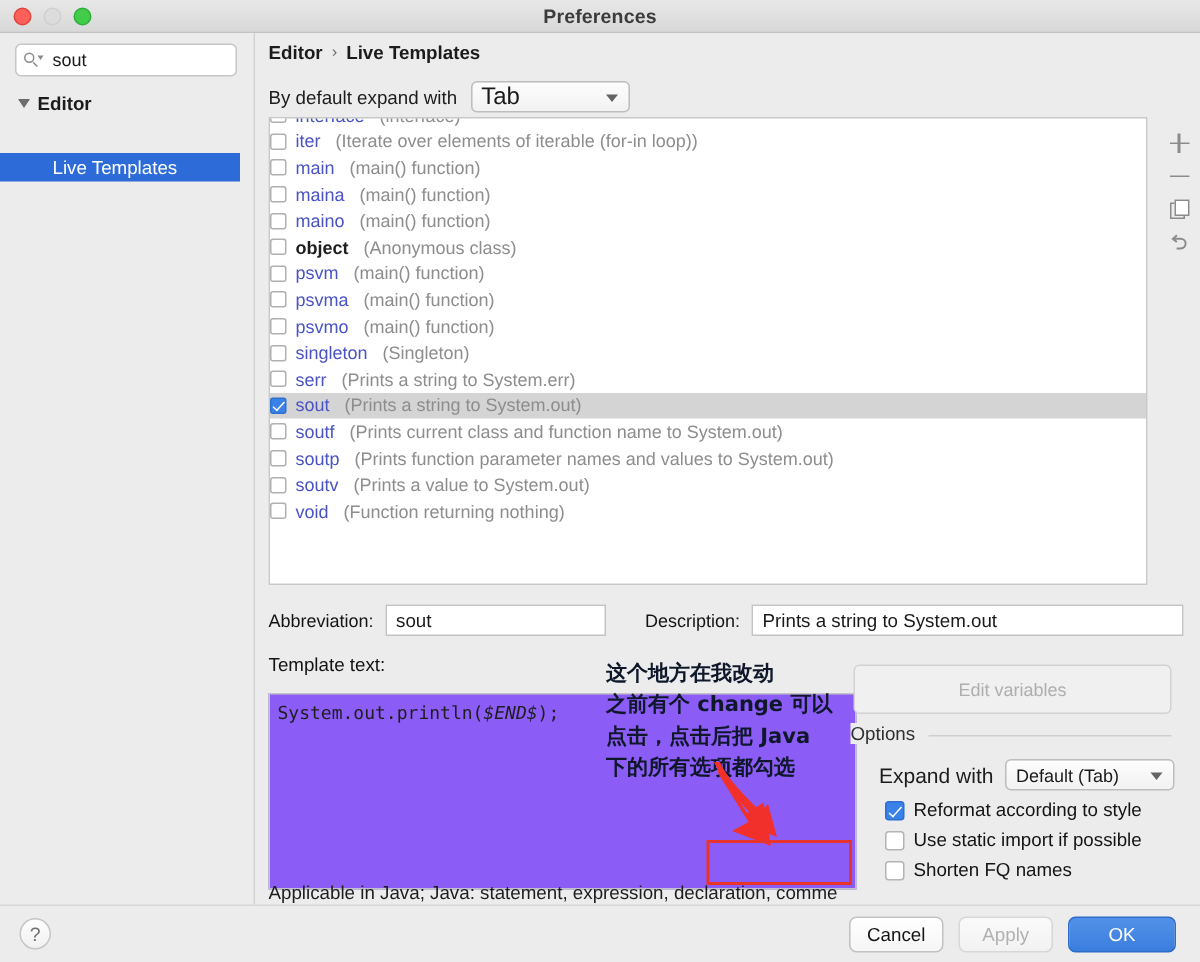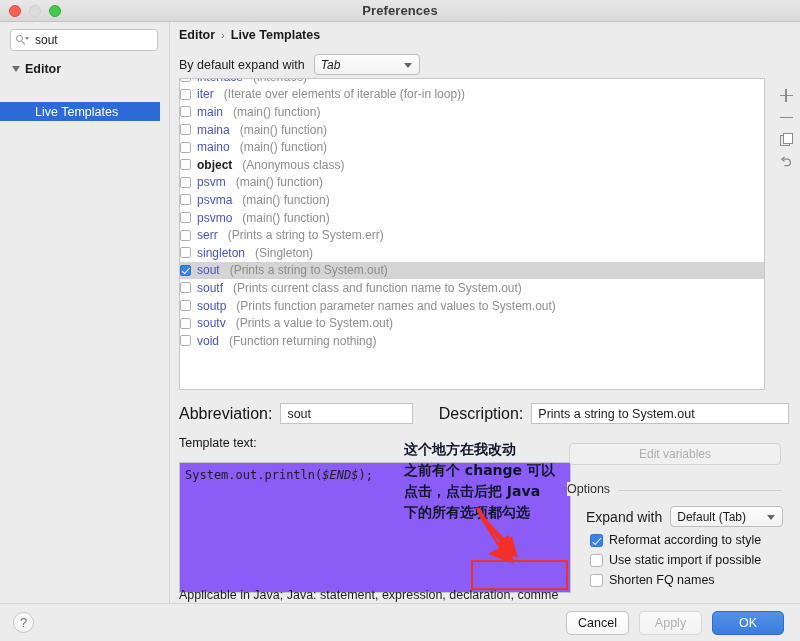--- a/index.html
+++ b/index.html
@@ -103,21 +103,21 @@
     position: absolute; left: 8px; top: 32px; display: flex; align-items: center;
   }
   .expand-label { font-size: 12.5px; color: #1c1c1c; }
   .combo {
     margin-left: 9px; width: 106px; height: 21px;
     background: linear-gradient(#fdfdfd, #f2f2f2);
     border: 1px solid #bdbdbd; border-radius: 4px;
     display: flex; align-items: center; padding: 0 6px;
     position: relative;
   }
-  .combo span { font-size: 12px; color: #1a1a1a; font-style: italic; }
+  .combo span { font-size: 16px; color: #1a1a1a; }
   .combo .caret {
     position: absolute; right: 7px; top: 8px; width: 0; height: 0;
     border-left: 4px solid transparent; border-right: 4px solid transparent;
     border-top: 5px solid #646464;
   }
 
   
   .list-panel {
     position: absolute; left: 8px; top: 56px; width: 586px; height: 312px;
     background: #ffffff; border: 1px solid #c8c8c8;
@@ -167,41 +167,41 @@
     content: ""; position: absolute; left: 3.5px; top: 0; width: 8px; height: 9px;
     border: 1.3px solid #8b8b8b; background: #fff;
   }
   .icn-undo svg { display: block; }
 
   
   .field-row {
     position: absolute; left: 8px; top: 381px; width: 610px; height: 21px;
     display: flex; align-items: center;
   }
-  .fld-label { font-size: 16px; color: #141414; }
+  .fld-label { font-size: 12px; color: #141414; }
   .text-input {
     background: #fff; border: 1px solid #c3c3c3; height: 21px;
     display: flex; align-items: center; padding: 0 6px;
     font-size: 12.5px; color: #1a1a1a;
   }
 
   .tpl-label { position: absolute; left: 8px; top: 414px; font-size: 12.5px; color: #141414; }
   .tpl-box {
     position: absolute; left: 8px; top: 440px; width: 392px; height: 131px;
     background: #8b5cf6; border: 1px solid #c3c3c3; overflow: hidden;
   }
   .tpl-code {
     position: absolute; left: 5px; top: 5px;
     font-family: "DejaVu Sans Mono", monospace; font-size: 12px; color: #1d1d1d;
     white-space: pre;
   }
   .tpl-code i { font-style: italic; color: #1d1d1d; }
 
   .edit-vars {
-    position: absolute; left: 398px; top: 421px; width: 212px; height: 22px;
+    position: absolute; left: 398px; top: 421px; width: 212px; height: 33px;
     background: #f0f0f0; border: 1px solid #d2d2d2; border-radius: 4px;
     display: flex; align-items: center; justify-content: center;
     font-size: 12px; color: #aeaeae;
   }
 
   
   .opt-legend {
     position: absolute; left: 396px; top: 460px;
     font-size: 12.5px; color: #303030; background: #ececec; padding-right: 5px;
   }
@@ -384,27 +384,27 @@
             <span class="abbr">psvma</span>
             <span class="desc">(main() function)</span>
           </div>
           <div class="row">
             <span class="cb"></span>
             <span class="abbr">psvmo</span>
             <span class="desc">(main() function)</span>
           </div>
           <div class="row">
             <span class="cb"></span>
+            <span class="abbr">singleton</span>
+            <span class="desc">(Singleton)</span>
+          </div>
+          <div class="row">
+            <span class="cb"></span>
             <span class="abbr">serr</span>
             <span class="desc">(Prints a string to System.err)</span>
-          </div>
-          <div class="row">
-            <span class="cb"></span>
-            <span class="abbr">singleton</span>
-            <span class="desc">(Singleton)</span>
           </div>
           <div class="row selected">
             <span class="cb checked"></span>
             <span class="abbr">sout</span>
             <span class="desc">(Prints a string to System.out)</span>
           </div>
           <div class="row">
             <span class="cb"></span>
             <span class="abbr">soutf</span>
             <span class="desc">(Prints current class and function name to System.out)</span>

